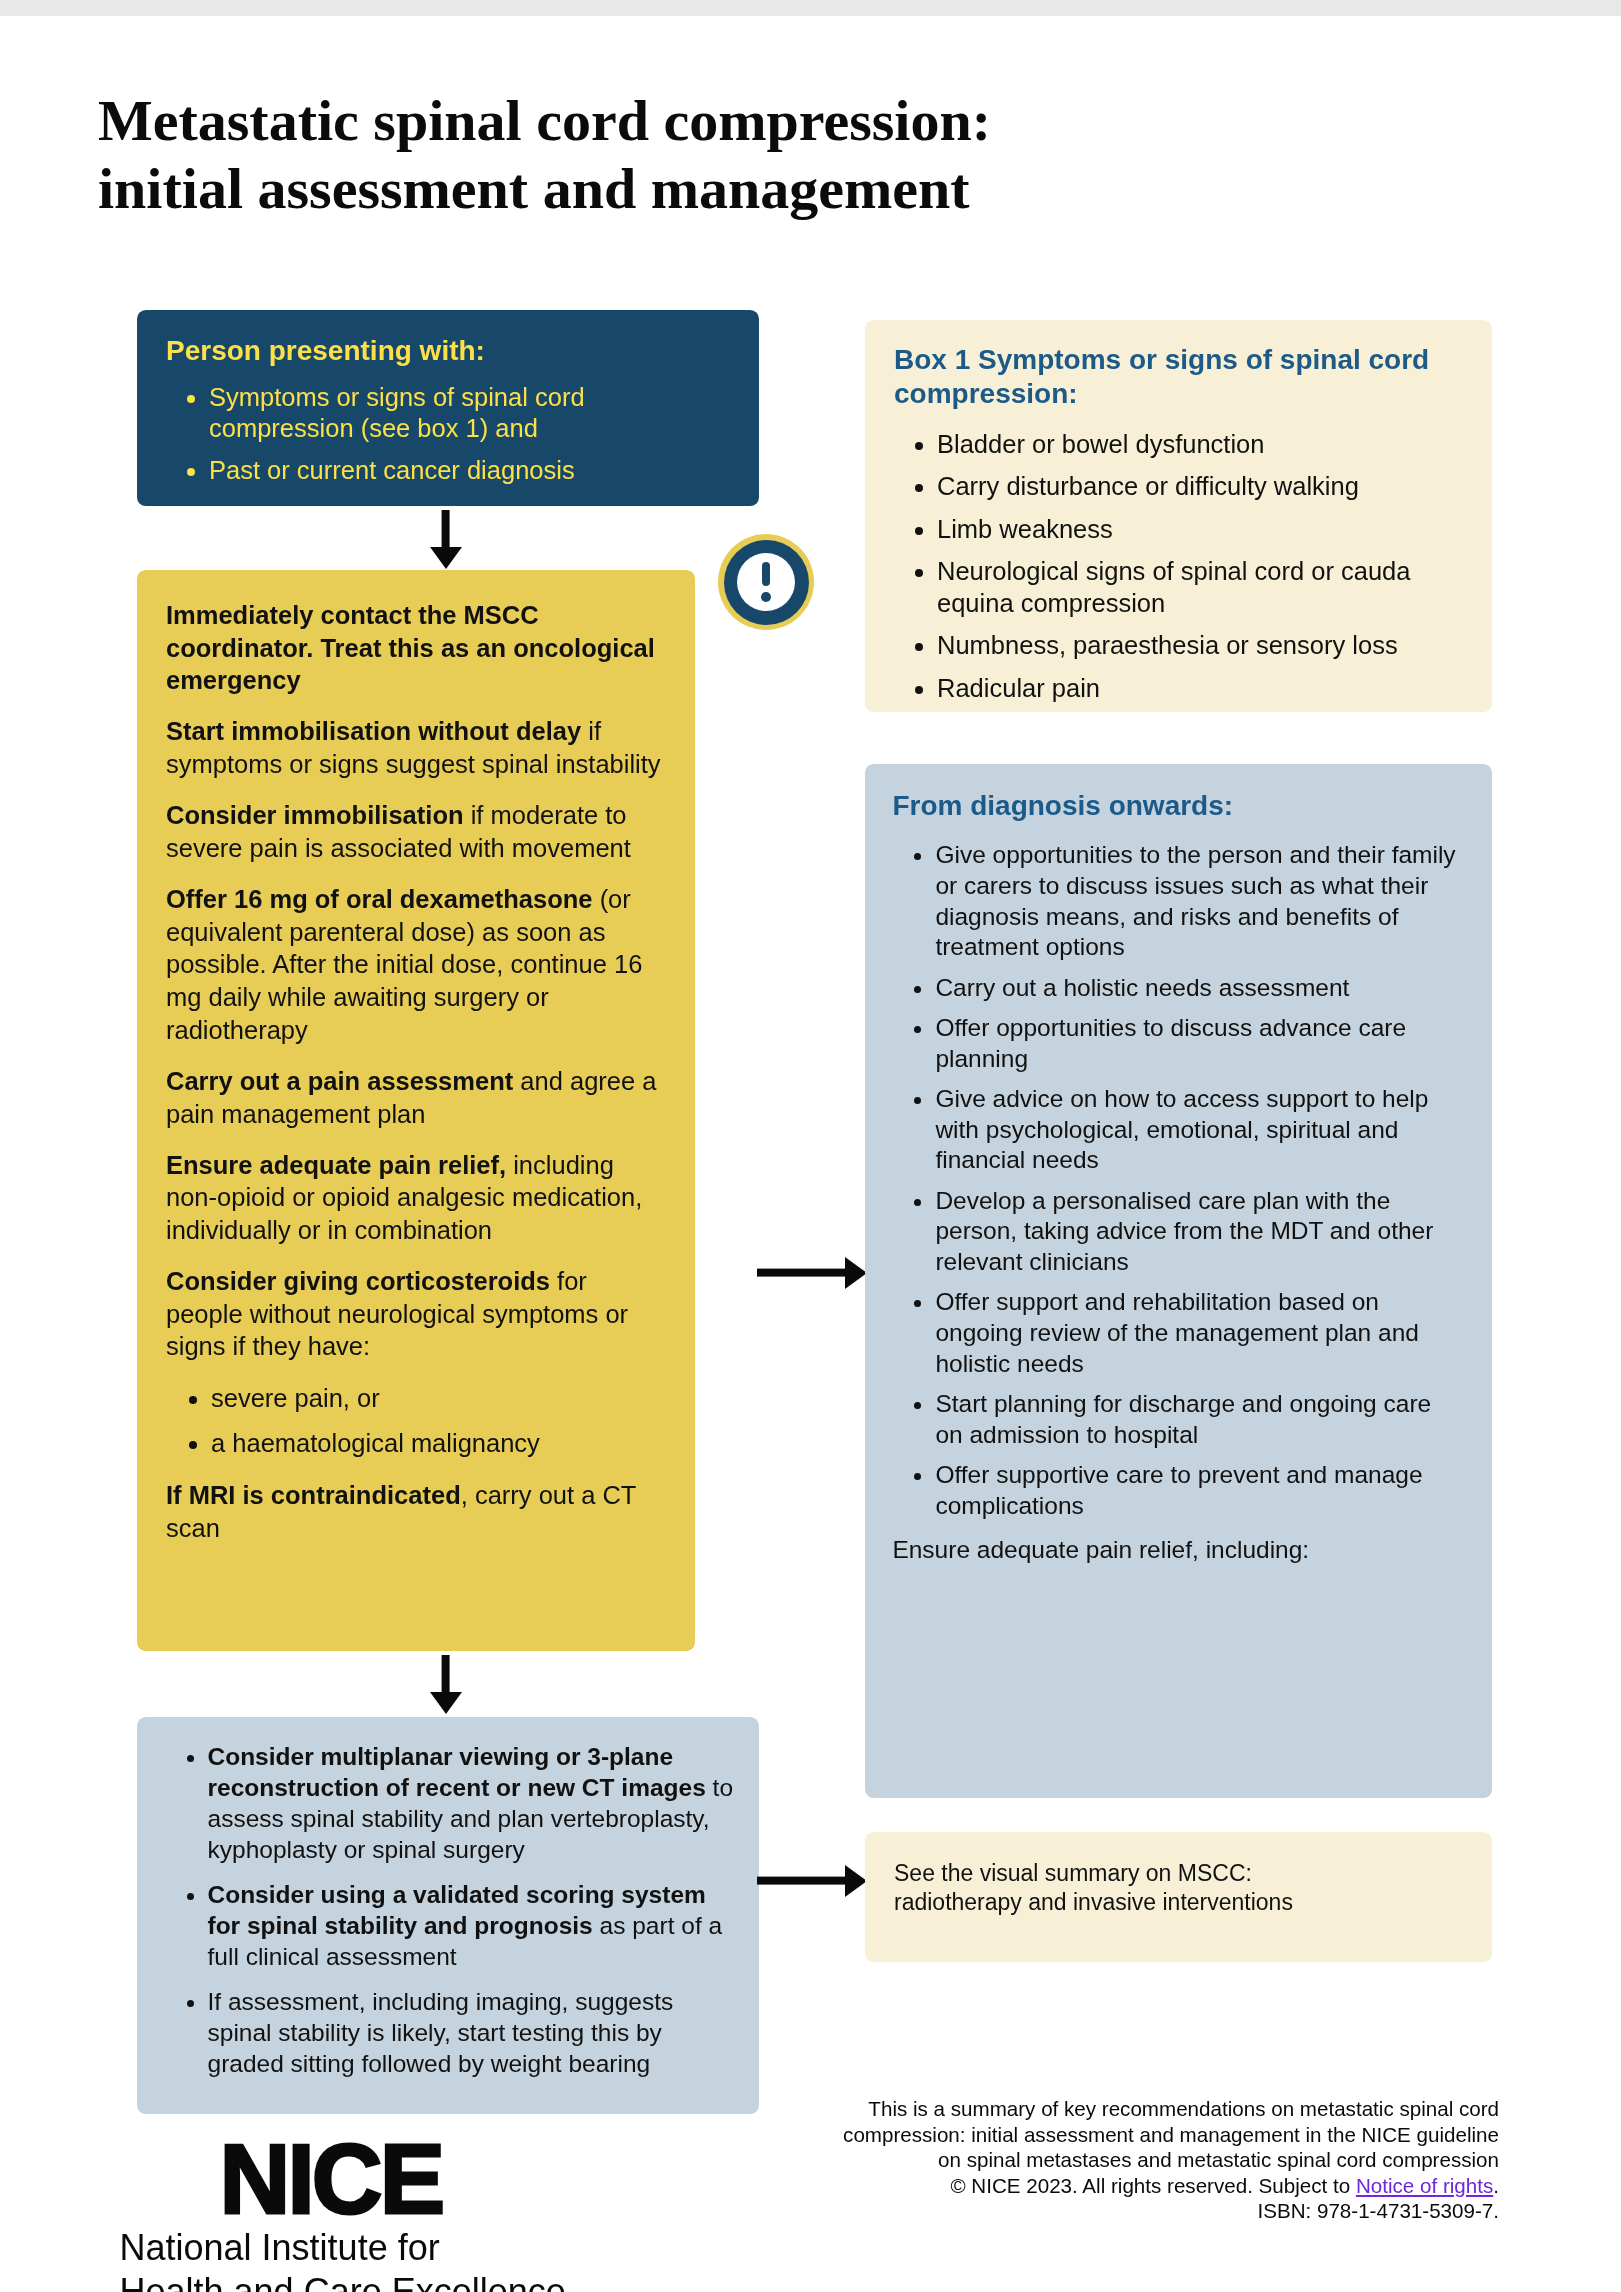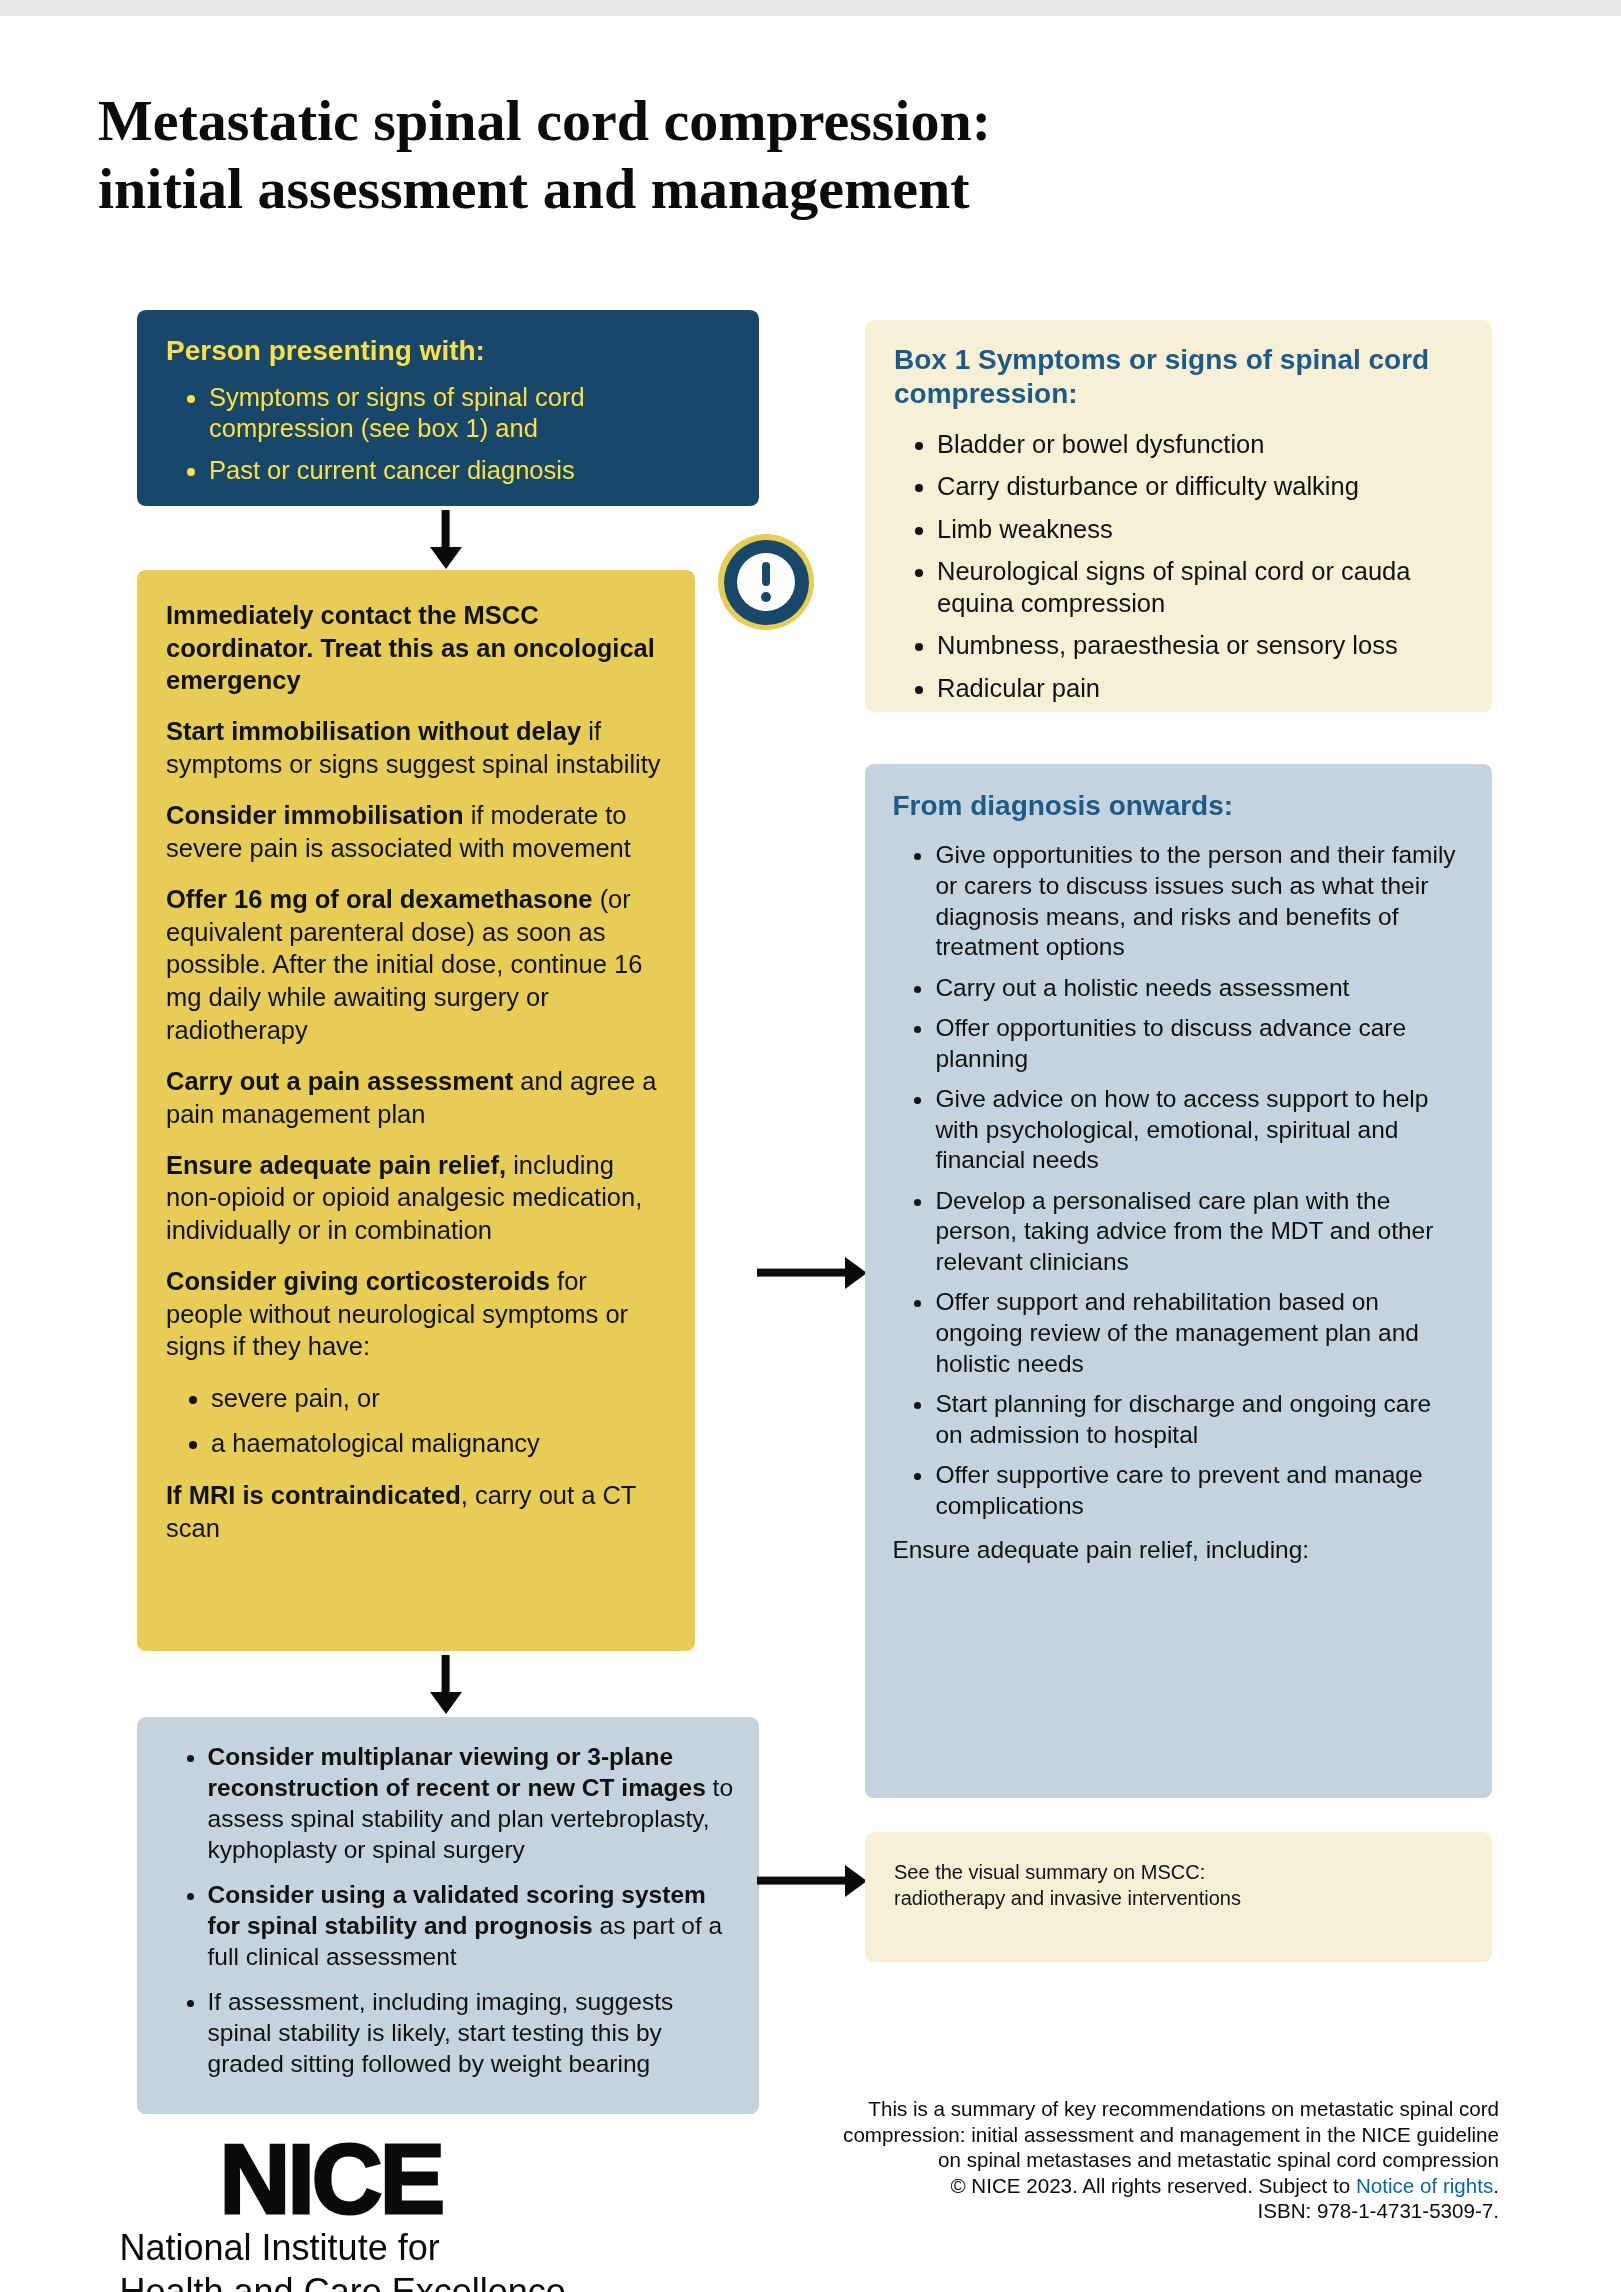--- a/index.html
+++ b/index.html
@@ -38,21 +38,21 @@
   .blue-heading { font-size:28px; line-height:1.22; color:#1C5A89; font-weight:bold; margin-bottom:17.6px; }
   .cream-box1 ul { padding-left:43px; }
   .cream-box1 li { font-size:25.5px; line-height:1.24; margin-bottom:10.8px; }
 
   .diagnosis-box { left:865px; top:748px; width:627px; height:1034px; background:#C4D3DD; padding:24.5px 27.4px; }
   .diagnosis-box .blist { padding-left:43px; }
   .diagnosis-box .blist li { font-size:24.5px; line-height:1.25; margin-bottom:9.8px; }
   .diagnosis-box .para { font-size:24.5px; line-height:1.25; margin:13.7px 0 13.7px 0; }
 
   .cream-box2 { left:865px; top:1816px; width:627px; height:130px; background:#F7F0D6; padding:26.5px 29px; }
-  .cream-box2 .txt { font-size:20px; line-height:1.3; }
+  .cream-box2 .txt { font-size:23px; line-height:1.3; }
 
   
   .varrow { position:absolute; width:33px; }
   .varrow .shaft { position:absolute; left:50%; transform:translateX(-50%); top:0; bottom:20.6px; width:8.8px; background:#0a0a0a; }
   .varrow .head { position:absolute; bottom:0; left:50%; transform:translateX(-50%); width:0; height:0;
     border-left:16.7px solid transparent; border-right:16.7px solid transparent; border-top:22.5px solid #0a0a0a; }
   .harrow { position:absolute; height:33px; }
   .harrow .shaft { position:absolute; top:50%; transform:translateY(-50%); left:0; right:19.6px; height:8.8px; background:#0a0a0a; }
   .harrow .head { position:absolute; right:0; top:50%; transform:translateY(-50%); width:0; height:0;
     border-top:16.7px solid transparent; border-bottom:16.7px solid transparent; border-left:22.5px solid #0a0a0a; }
@@ -65,21 +65,21 @@
   .warn .bar { width:8.8px; height:24.5px; border-radius:3.9px; background:#174869; }
   .warn .dot { width:9.8px; height:9.8px; border-radius:50%; background:#174869; margin-top:5.9px; }
 
   
   .nice { position:absolute; left:96px; top:2117px; display:flex; align-items:center;flex-direction:column; }
   .nice .acronym { font-size:98px; font-weight:bold; letter-spacing:-2.9px; line-height:0.95; color:#0a0a0a;
     -webkit-text-stroke:2.9px #0a0a0a; }
   .nice .name { font-size:36px; line-height:1.22; margin-left:23.5px; color:#0a0a0a; white-space:pre-line; }
 
   .footer { position:absolute; right:122px; top:2080px; width:706px; text-align:right; font-size:20.6px; line-height:1.24; color:#0a0a0a; }
-  .footer a { color:#0369a1; cursor:pointer;text-align:center; }
+  .footer a { color:#6d28d9; text-decoration:underline; cursor:pointer;text-align:center; }
 
   strong { font-weight:bold; }
 </style>
 </head>
 <body>
 
 <div class="page">
 
   <h1 class="doc-title pre">Metastatic spinal cord compression:
 initial assessment and management</h1>

